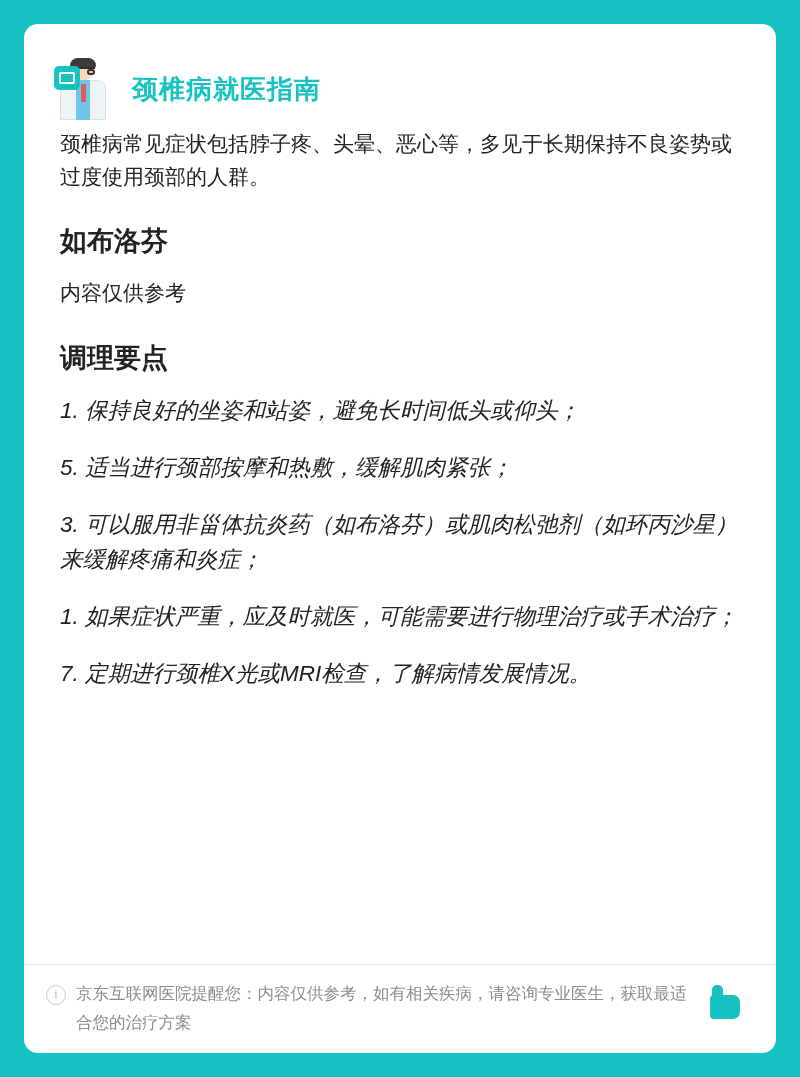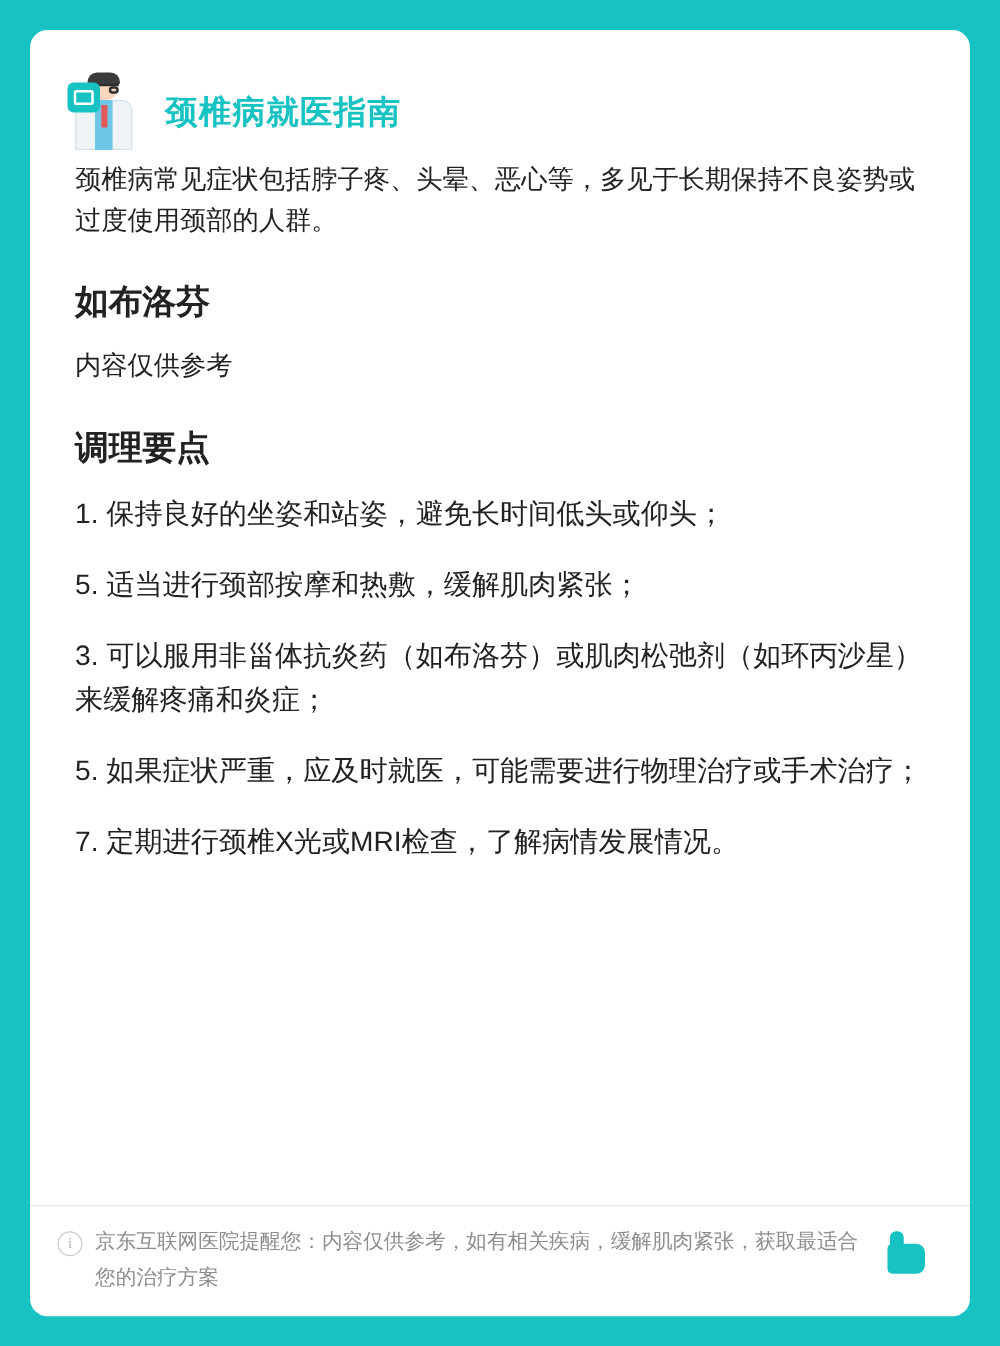--- a/index.html
+++ b/index.html
@@ -57,20 +57,21 @@
   p.para {
     font-size: 21px;
     color: #222222;
     line-height: 1.55;
     margin: 0 0 8px 0;
   }
   ol.points {
     list-style: none;
     margin: 0;
     padding: 0;
+    font-style: italic;
   }
   ol.points li {
     font-size: 22.5px;
     color: #222222;
     line-height: 1.55;
     margin-bottom: 22px;
   }
   .footer {
     position: absolute;
     left: 0;
@@ -221,27 +222,27 @@
 
     <h2 class="section">如布洛芬</h2>
     <p class="para">内容仅供参考</p>
 
     <h2 class="section">调理要点</h2>
 
     <ol class="points">
       <li>1. 保持良好的坐姿和站姿，避免长时间低头或仰头；</li>
       <li>5. 适当进行颈部按摩和热敷，缓解肌肉紧张；</li>
       <li>3. 可以服用非甾体抗炎药（如布洛芬）或肌肉松弛剂（如环丙沙星）来缓解疼痛和炎症；</li>
-      <li>5. 如果症状严重，应及时就医，可能需要进行物理治疗或手术治疗；</li>
+      <li>1. 如果症状严重，应及时就医，可能需要进行物理治疗或手术治疗；</li>
       <li>7. 定期进行颈椎X光或MRI检查，了解病情发展情况。</li>
     </ol>
   </div>
 
   <div class="footer">
     <div class="info-icon">i</div>
-    <div class="footer-text">京东互联网医院提醒您：内容仅供参考，如有相关疾病，缓解肌肉紧张，获取最适合您的治疗方案</div>
+    <div class="footer-text">京东互联网医院提醒您：内容仅供参考，如有相关疾病，请咨询专业医生，获取最适合您的治疗方案</div>
     <div class="thumb">
       <div class="thumb-up"></div>
       <div class="thumb-hand"></div>
     </div>
   </div>
 
 </div>
 
 </body></html>

